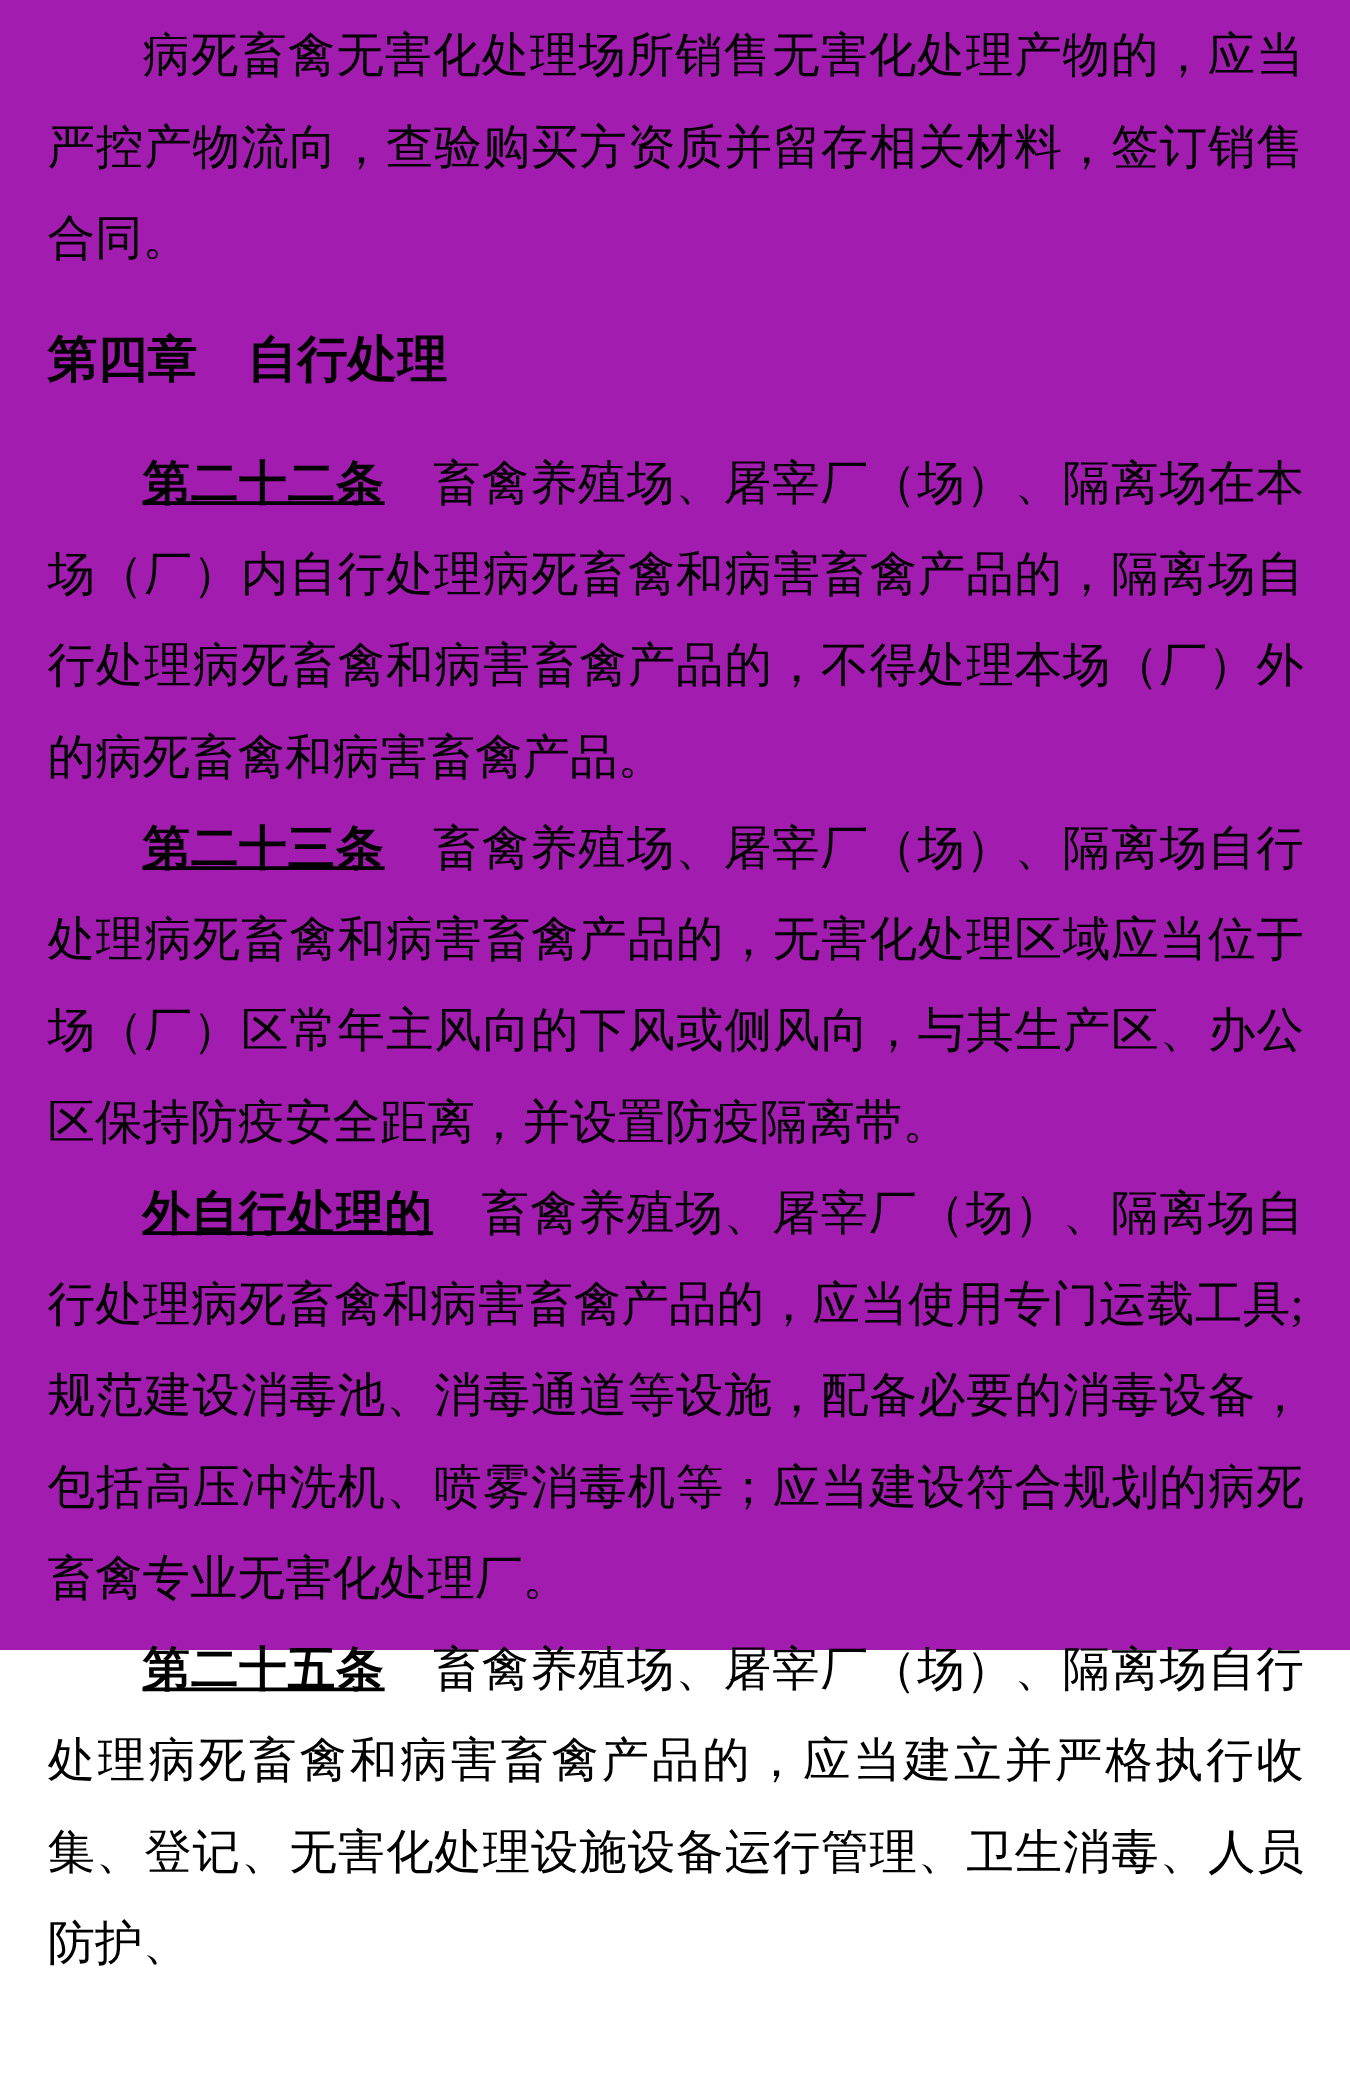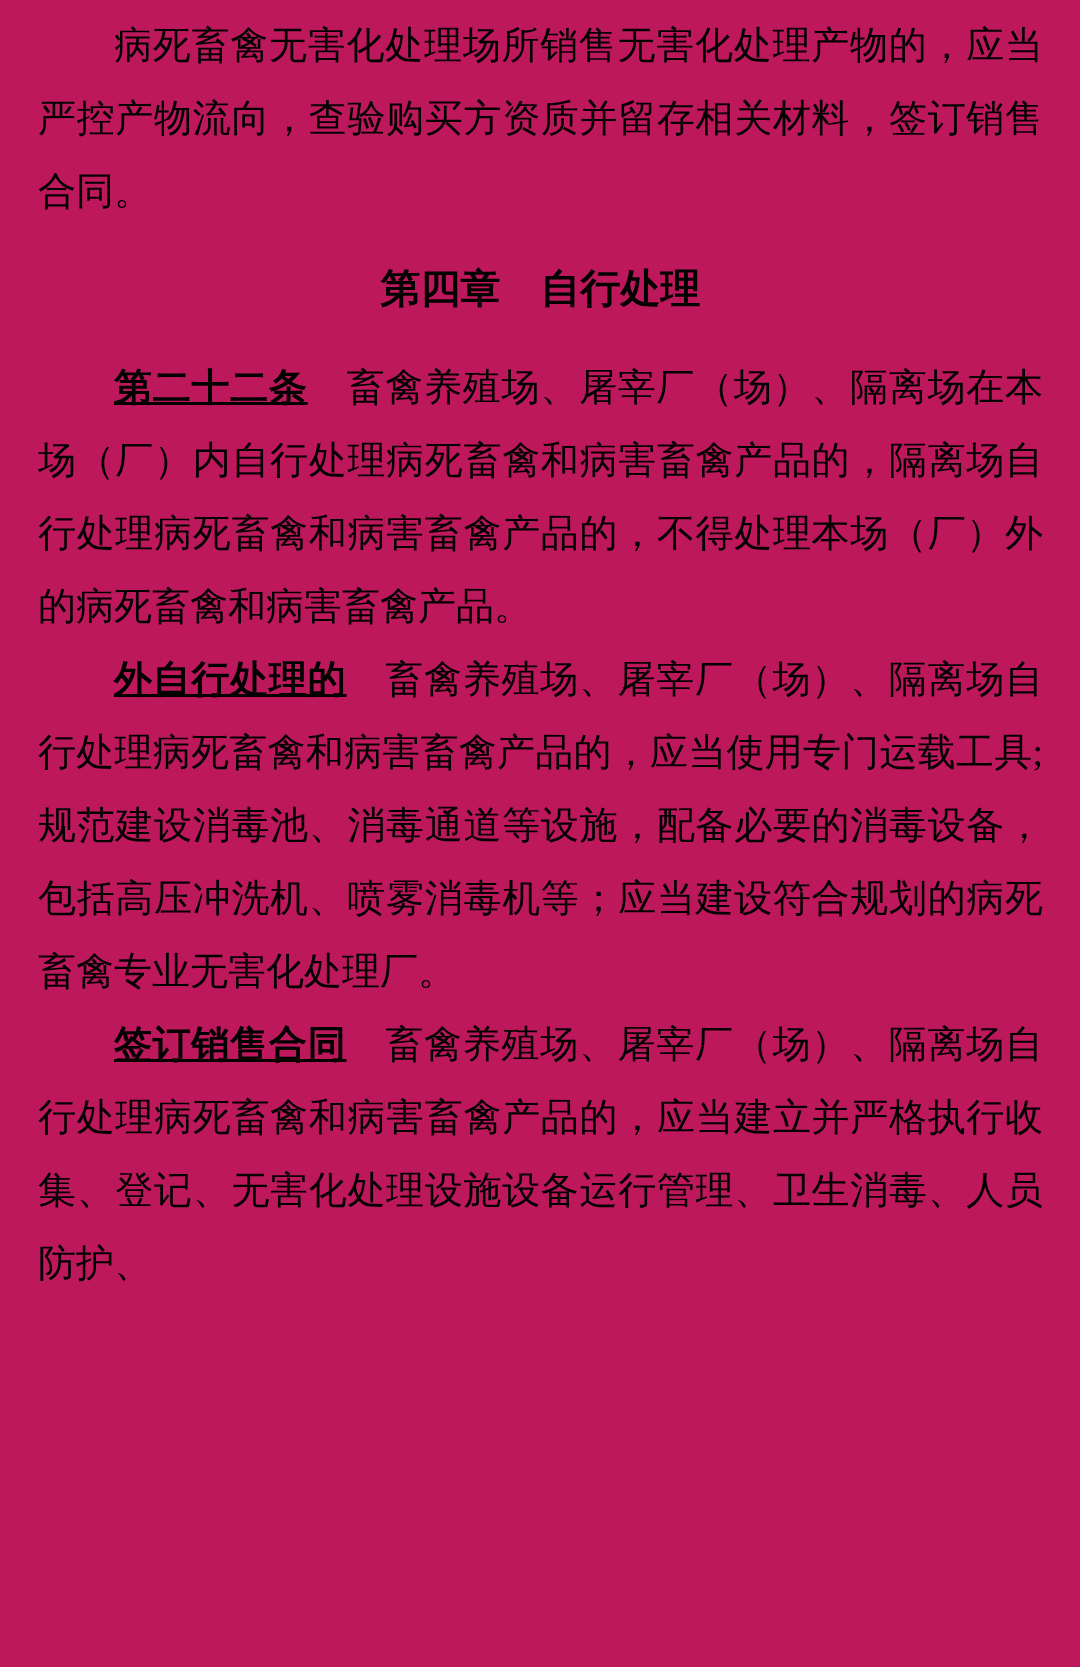--- a/index.html
+++ b/index.html
@@ -8,39 +8,38 @@
     background: #ffffff;
   }
   body {
     width: 1080px;
     height: 1667px;
     overflow: hidden;
   }
   .page {
     box-sizing: border-box;
     width: 1080px;
-    height: 1667px;
+    height: 1320px;
     padding: 9px 37px 8px 38px;
-    background: #be185d;
+    background: #a21caf;
     color: #000000;
     font-family: "Liberation Serif", "DejaVu Serif", serif;
     font-size: 38px;
     line-height: 73px;
   }
   .para {
     margin: 0;
     text-indent: 2em;
     text-align: justify;
     text-justify: inter-ideograph;
     word-break: break-all;
   }
   .chapter-heading {
     margin: 24px 0 26px 0;
     text-indent: 0;
-    text-align: center;
     font-size: 40px;
     font-weight: 700;
     font-family: "Liberation Sans", "DejaVu Sans", sans-serif;
     line-height: 73px;
   }
   .article-number {
     font-weight: 700;
     font-family: "Liberation Sans", "DejaVu Sans", sans-serif;
     text-decoration: underline;
   }
@@ -48,16 +47,17 @@
 </head>
 <body>
 
 <div class="page">
   <p class="para">病死畜禽无害化处理场所销售无害化处理产物的，应当严控产物流向，查验购买方资质并留存相关材料，签订销售合同。</p>
 
   <h2 class="chapter-heading">第四章　自行处理</h2>
 
   <div id="articles">
       <p class="para"><strong class="article-number">第二十二条</strong>　<span>畜禽养殖场、屠宰厂（场）、隔离场在本场（厂）内自行处理病死畜禽和病害畜禽产品的，隔离场自行处理病死畜禽和病害畜禽产品的，不得处理本场（厂）外的病死畜禽和病害畜禽产品。</span></p>
+      <p class="para"><strong class="article-number">第二十三条</strong>　<span>畜禽养殖场、屠宰厂（场）、隔离场自行处理病死畜禽和病害畜禽产品的，无害化处理区域应当位于场（厂）区常年主风向的下风或侧风向，与其生产区、办公区保持防疫安全距离，并设置防疫隔离带。</span></p>
       <p class="para"><strong class="article-number">外自行处理的</strong>　<span>畜禽养殖场、屠宰厂（场）、隔离场自行处理病死畜禽和病害畜禽产品的，应当使用专门运载工具;规范建设消毒池、消毒通道等设施，配备必要的消毒设备，包括高压冲洗机、喷雾消毒机等；应当建设符合规划的病死畜禽专业无害化处理厂。</span></p>
-      <p class="para"><strong class="article-number">签订销售合同</strong>　<span>畜禽养殖场、屠宰厂（场）、隔离场自行处理病死畜禽和病害畜禽产品的，应当建立并严格执行收集、登记、无害化处理设施设备运行管理、卫生消毒、人员防护、</span></p>
+      <p class="para"><strong class="article-number">第二十五条</strong>　<span>畜禽养殖场、屠宰厂（场）、隔离场自行处理病死畜禽和病害畜禽产品的，应当建立并严格执行收集、登记、无害化处理设施设备运行管理、卫生消毒、人员防护、</span></p>
     </div>
 </div>
 
 </body></html>

